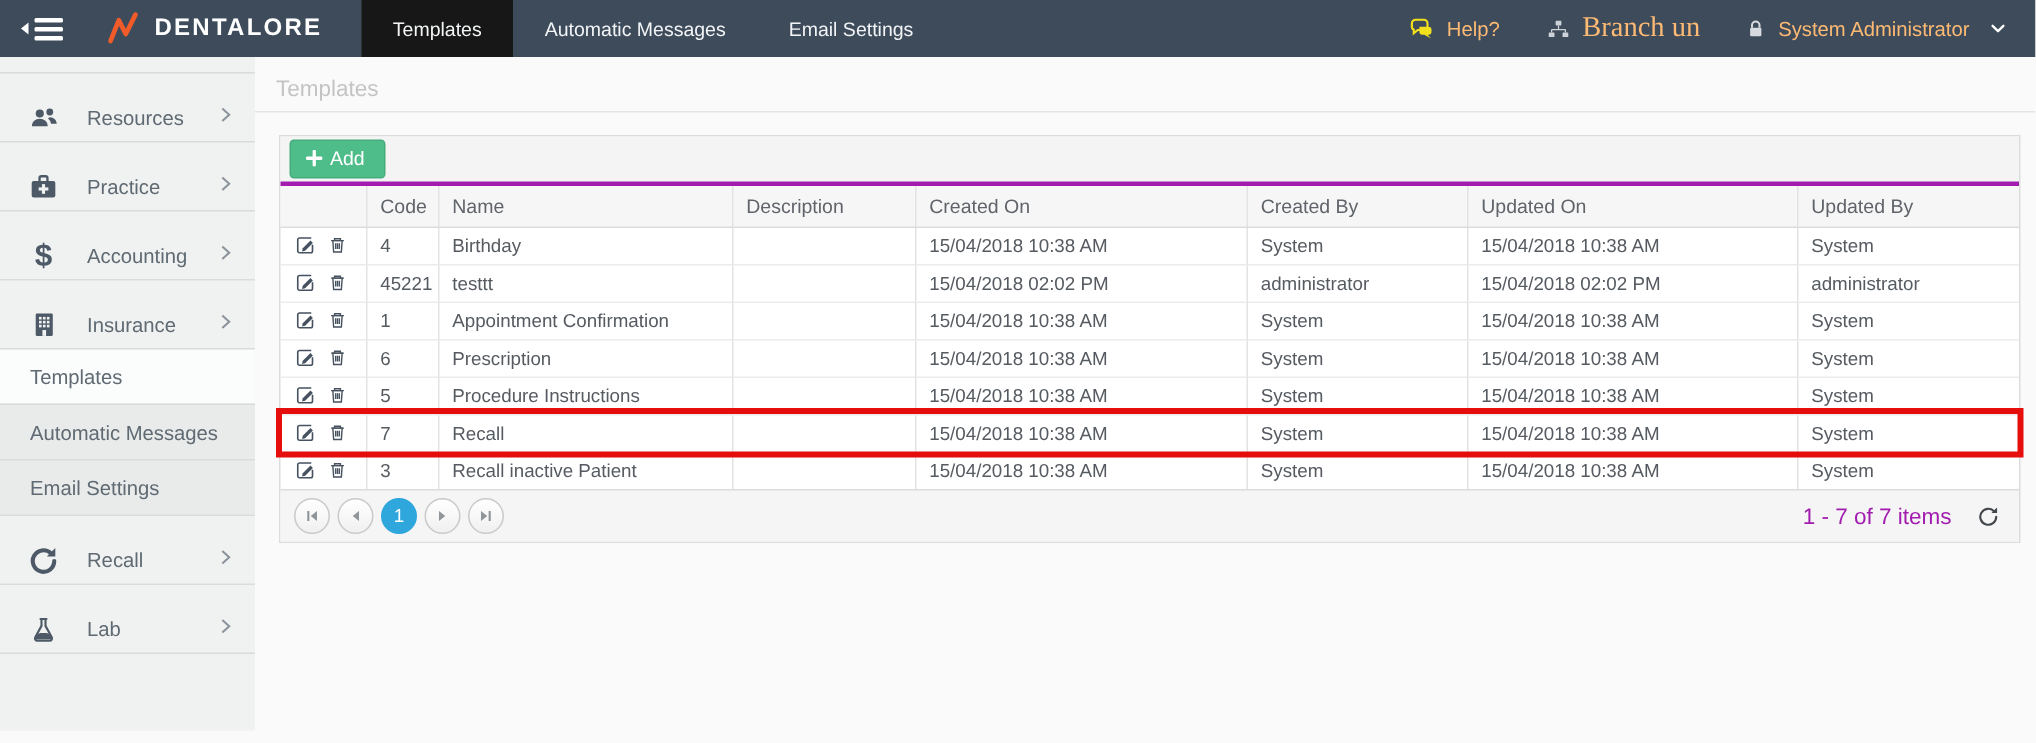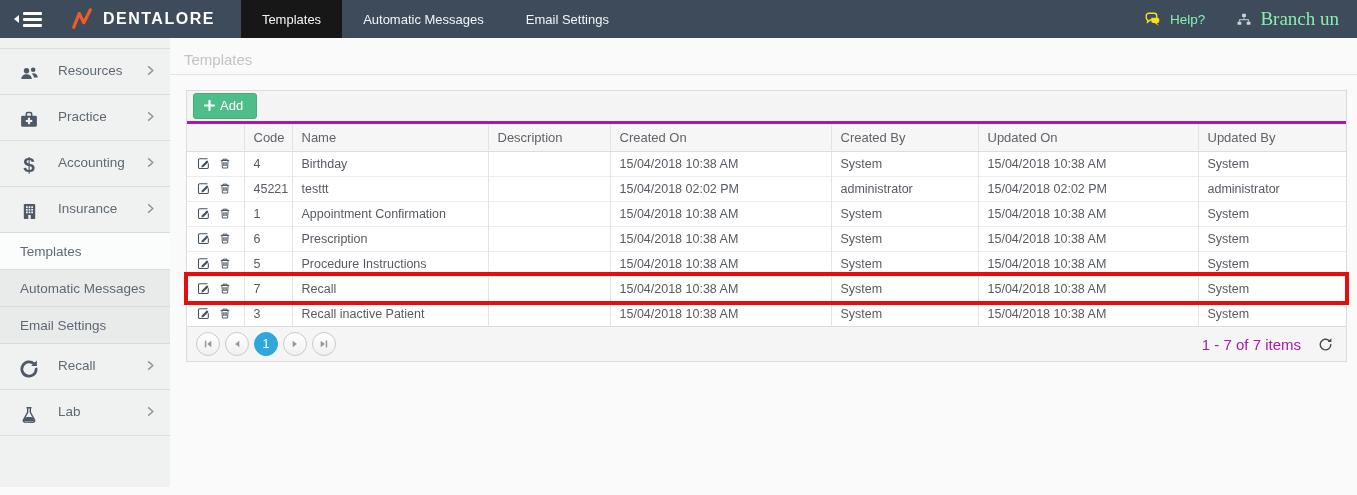--- a/index.html
+++ b/index.html
@@ -10,30 +10,30 @@
   .nav-toggle { width:56px; display:flex; align-items:center; justify-content:center; cursor:pointer; gap:4px; }
   .tri { width:0; height:0; border-top:4px solid transparent; border-bottom:4px solid transparent; border-right:5px solid #fff; }
   .bars { display:flex; flex-direction:column; gap:3px; }
   .bars i { display:block; width:19px; height:3px; background:#fff; border-radius:1px; }
   .brand { display:flex; align-items:center; gap:9px; padding:0 26px 0 14px; cursor:pointer; }
   .brand-text { font-size:16px; font-weight:bold; letter-spacing:1.5px; color:#fff; }
   .top-tabs { display:flex; align-items:stretch; }
   .top-tab { display:flex; align-items:center; padding:0 21px; font-size:13px; color:#f2f4f6; cursor:pointer; text-decoration:none; }
   .top-tab.active { background:#171717; }
   .topbar-right { margin-left:auto; display:flex; align-items:center; gap:30px; padding-right:18px; }
-  .tb-item { display:flex; align-items:center; gap:7px; font-size:13.5px; color:#86efac; cursor:pointer; }
+  .tb-item { display:flex; align-items:center; gap:7px; font-size:13.5px; color:#fdba74; cursor:pointer; }
   .tb-item.branch span { font-family:"Liberation Serif", serif; font-size:19px; }
   .user-wrap { display:flex; align-items:center; gap:12px; cursor:pointer; }
 
   
   .layout { display:flex; height:449px; }
 
   
   .sidebar { width:170px; background:#f0f1f1; padding-top:10px; flex-shrink:0; }
-  .side-item { height:46px; display:flex; border-top:1px solid #dadcdc; cursor:pointer; padding:14px 14px 0 16px; }
+  .side-item { height:46px; display:flex; align-items:center; border-top:1px solid #dadcdc; cursor:pointer; padding:14px 14px 0 16px; }
   .side-item .ico { width:26px; display:flex; justify-content:center; margin-right:16px; }
   .side-item .lbl { font-size:13.5px; color:#5f6a73; flex:1; }
   .side-item .chev { margin-left:auto; }
   .dollar { font-size:21px; font-weight:bold; color:#4d5966; line-height:20px; }
   .sub-item { height:37px; display:flex; align-items:center; border-top:1px solid #dadcdc; background:#e9eaea; padding-left:20px; font-size:13.5px; color:#5f6a73; cursor:pointer; }
   .sub-item.active { background:#fbfcfc; }
   .side-bottom-border { border-top:1px solid #dadcdc; height:0; }
 
   
   .main { flex:1; background:#fafafa; min-width:0; }
@@ -94,20 +94,32 @@
     </div>
     <div class="tb-item branch">
       <svg width="18" height="17" viewBox="0 0 24 24" fill="#cdd2d8">
         <rect x="9.3" y="4" width="5.4" height="4.4" rx="0.6"></rect>
         <rect x="2.8" y="15" width="5.4" height="4.4" rx="0.6"></rect>
         <rect x="15.8" y="15" width="5.4" height="4.4" rx="0.6"></rect>
         <path d="M11.4 8.4h1.2v3.4h-1.2z"></path>
         <path d="M4.9 15v-2.2a1 1 0 0 1 1-1h12.2a1 1 0 0 1 1 1V15h-1.2v-2H6.1v2z"></path>
       </svg>
       <span>Branch un</span>
+    </div>
+    <div class="user-wrap">
+      <div class="tb-item">
+        <svg width="15" height="17" viewBox="0 0 24 24">
+          <path d="M8 10.5V7.8a4 4 0 0 1 8 0v2.7" fill="none" stroke="#d7dbdf" stroke-width="2.2"></path>
+          <rect x="6" y="10.5" width="12" height="9" rx="1.4" fill="#d7dbdf"></rect>
+        </svg>
+        <span>System Administrator</span>
+      </div>
+      <svg width="14" height="12" viewBox="0 0 20 20">
+        <path d="M4 7l6 6 6-6" fill="none" stroke="#ffffff" stroke-width="2.6" stroke-linecap="round" stroke-linejoin="round"></path>
+      </svg>
     </div>
   </div>
 </div>
 
 <div class="layout">
 
   <aside class="sidebar">
 
     <div class="side-item">
       <span class="ico">

